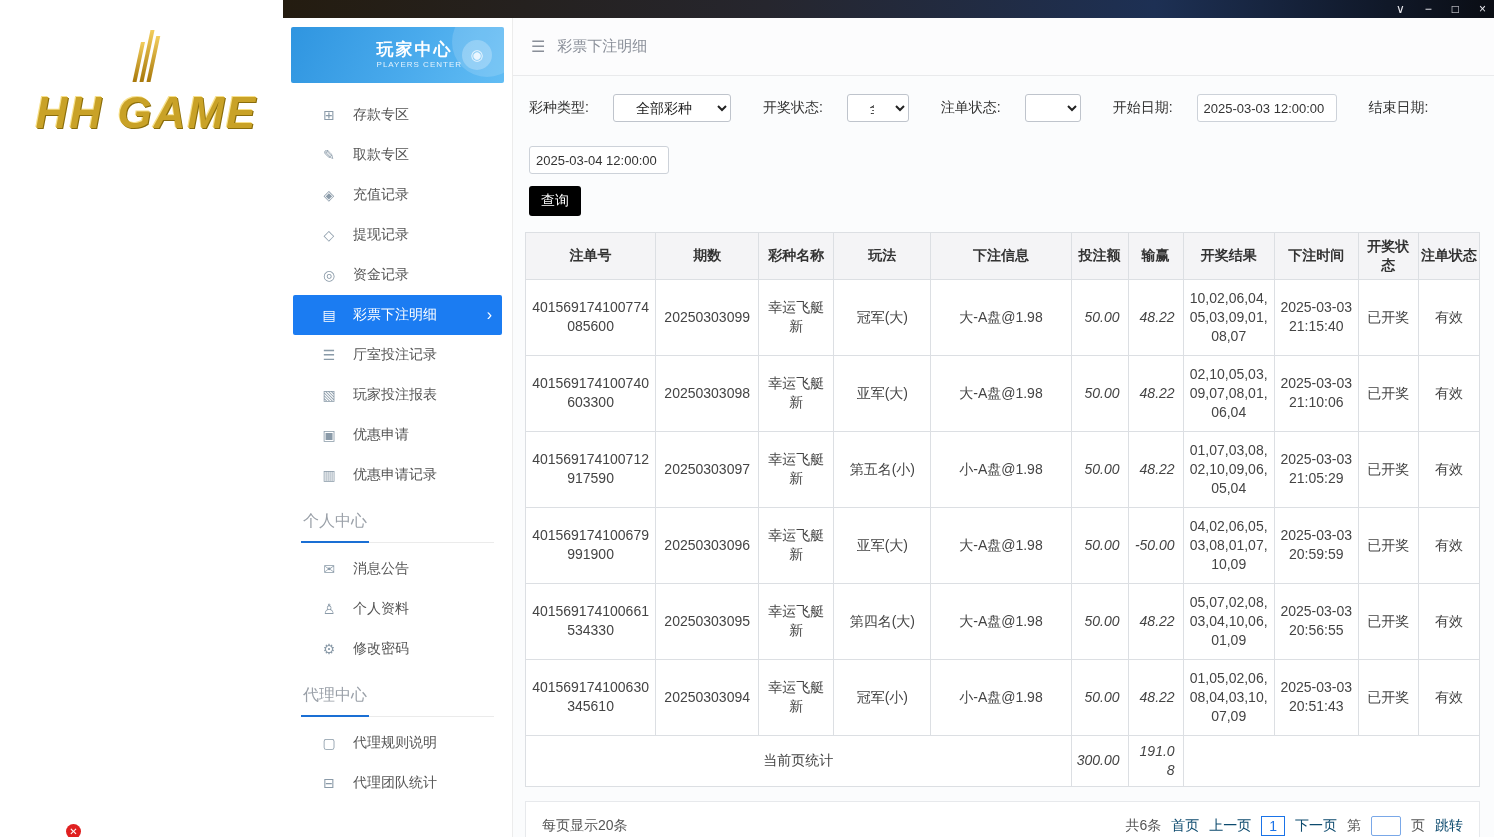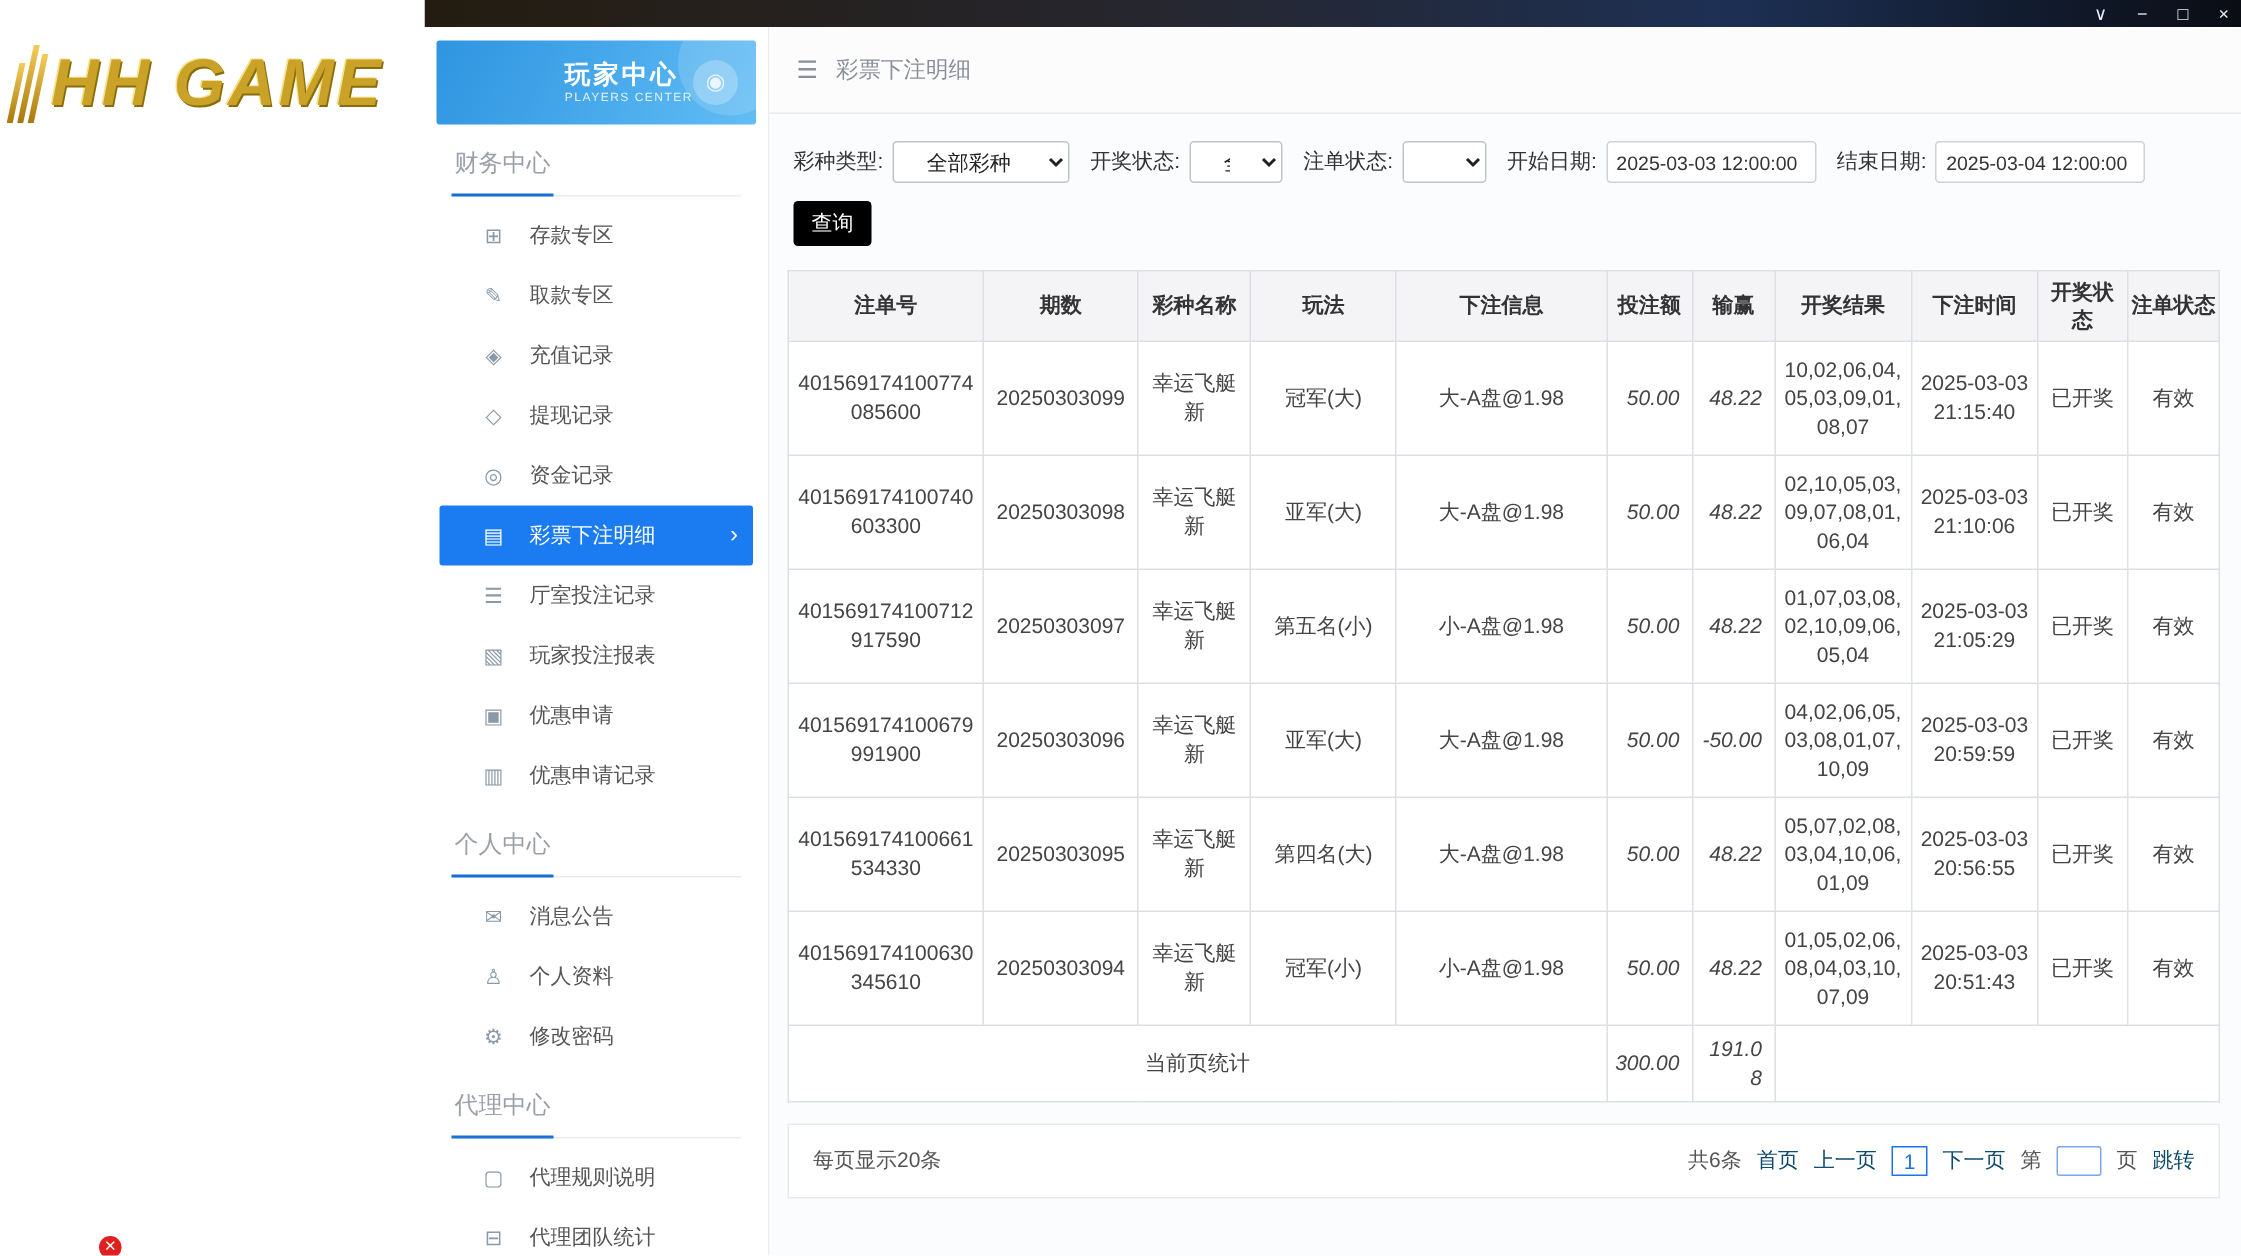--- a/index.html
+++ b/index.html
@@ -2,21 +2,21 @@
 <html><head>
 <meta charset="utf-8">
 <style>
   * { margin:0; padding:0; box-sizing:border-box; }
   html,body { width:1494px; height:837px; overflow:hidden; background:#fff;
     font-family:"Liberation Sans","DejaVu Sans",sans-serif; }
   .screen { position:relative; width:1494px; height:837px; display:flex; }
 
   
   .left-panel { position:relative; width:283px; height:100%; background:#fff; }
-  .logo-wrap { display:flex; align-items:center; gap:6px; padding:30px 0 0 10px; }
+  .logo-wrap { display:flex; align-items:center; gap:6px; padding:30px 0 0 10px;flex-direction:column; }
   .logo-bars { display:flex; gap:3px; height:52px; align-items:flex-end; transform:skewX(-12deg); }
   .logo-bars i { display:block; width:4px; background:linear-gradient(180deg,#f2cd5c,#a8780a); }
   .logo-bars i:nth-child(1){height:40px} .logo-bars i:nth-child(2){height:52px} .logo-bars i:nth-child(3){height:46px}
   .logo-text { font-size:44px; font-weight:900; font-style:italic; letter-spacing:2px;
     color:#c9a227; text-shadow:1px 1px 0 #8a6d0b, -1px -1px 0 #f7e08a; white-space:nowrap; }
   .error-badge { position:absolute; left:66px; top:824px; width:15px; height:15px; border-radius:50%;
     background:#e02020; color:#fff; font-size:10px; line-height:15px; text-align:center; font-weight:bold; }
 
   
   .app-window { width:1211px; height:100%; display:flex; flex-direction:column; background:#fafbfc; }
@@ -49,21 +49,21 @@
   .menu-item.active .mi-icon { color:#fff; }
 
   
   .content { flex:1; min-width:0; display:flex; flex-direction:column; background:#fbfcfd; }
   .topbar { height:58px; flex:0 0 58px; display:flex; align-items:center; gap:12px; padding:0 18px;
     background:#fcfcfd; border-bottom:1px solid #e9eaec; }
   .hamburger { color:#8a8f99; font-size:16px; }
   .page-title { color:#8a8f99; font-size:15px; }
 
   .filters { padding:18px 16px 0 16px; }
-  .filter-row { display:flex; align-items:center; flex-wrap:wrap; gap:6px; font-size:14px; color:#333; }
+  .filter-row { display:flex; align-items:center; flex-wrap:wrap; gap:24px; font-size:14px; color:#333; }
   .filter-row label { margin-left:8px; }
   .filter-row label:first-child { margin-left:0; }
   select.ctrl { height:28px; border:1px solid #bfc4cc; border-radius:3px; background:#fff; font-size:14px;
     color:#222; padding:0 18px; font-family:inherit; }
   input.ctrl-date { height:28px; width:140px; border:1px solid #cdd2d9; border-radius:3px; background:#fff;
     font-size:13px; color:#333; padding:0 6px; font-family:inherit; }
   .btn-query { margin-top:12px; width:52px; height:30px; background:#000000; color:#fff; border:none;
     border-radius:3px; font-size:14px; cursor:pointer; font-family:inherit; }
 
   .table-wrap { margin:16px 14px 0 12px; background:#fff; }
@@ -114,21 +114,20 @@
 
       <aside class="sidebar">
         <div class="sb-header">
           <div>
             <div class="sb-title">玩家中心</div>
             <div class="sb-subtitle">PLAYERS CENTER</div>
           </div>
           <div class="gamepad">◉</div>
         </div>
         <div id="sidebar-sections">
-            <div class="section-title"><span>财务中心</span></div>
             <div class="menu">
               <div class="menu-item">
                 <span class="mi-icon">⊞</span>
                 <span class="mi-label">存款专区</span>
               </div>
               <div class="menu-item">
                 <span class="mi-icon">✎</span>
                 <span class="mi-label">取款专区</span>
               </div>
               <div class="menu-item">

